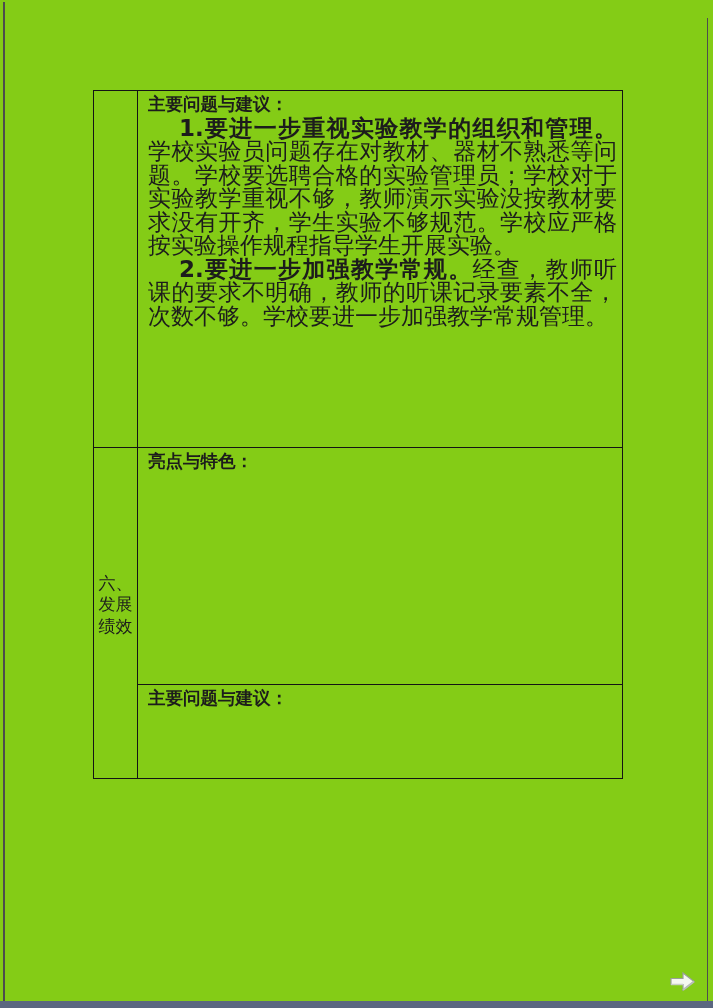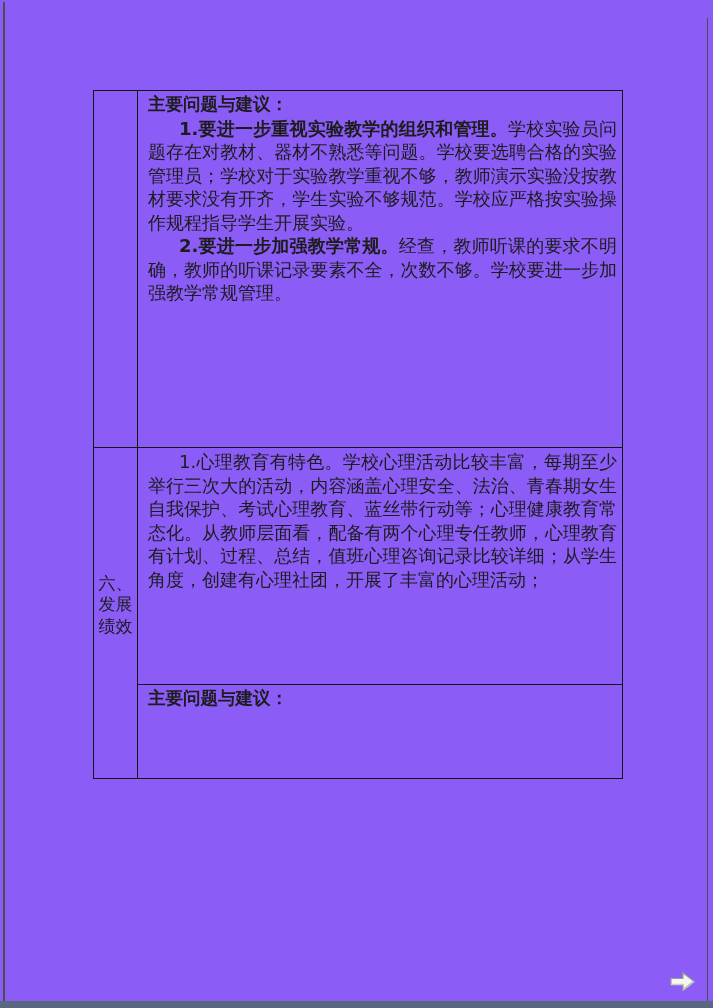--- a/index.html
+++ b/index.html
@@ -11,21 +11,21 @@
   html,body{margin:0;padding:0;}
   body{
     width:713px;height:1008px;
     background:#ffffff;
     font-family:"DejaVu Sans","Liberation Sans",sans-serif;
     color:var(--text);
   }
   .page{
     position:relative;
     width:713px;height:1008px;
-    background:#8b5cf6;
+    background:#84cc16;
     overflow:hidden;
   }
   .edge{position:absolute;background:var(--page_edge);}
   .edge-left{left:3px;top:2px;bottom:7px;width:1.5px;}
   .edge-right{left:706.5px;top:18px;bottom:7px;width:1.5px;}
   .bottom-bar{
     position:absolute;left:0;right:0;bottom:0;height:7px;
     background:var(--bottom_bar);
   }
   .eval-table{
@@ -60,21 +60,21 @@
   }
   .cell-highlights{height:237px;border-bottom:1.5px solid var(--table_border);}
   .cell-problems{flex:1;}
   .sec-header{
     font-weight:bold;
     font-size:17.5px;line-height:23.5px;
     color:var(--text);
   }
   .para{
     margin:0;
-    font-size:18px;line-height:23.5px;
+    font-size:23px;line-height:23.5px;
     text-indent:31px;
     text-align:justify;
     color:var(--text);
   }
   .seg{font-weight:normal;}
   .seg.bold{font-weight:bold;}
   .next-arrow{
     position:absolute;left:669px;top:970px;
     width:28px;height:23px;
     cursor:pointer;
@@ -106,22 +106,22 @@
     <div class="trow trow-2">
       <div class="label-cell">
         <div class="label-lines">
             <div class="label-line">六、</div>
             <div class="label-line">发展</div>
             <div class="label-line">绩效</div>
           </div>
       </div>
       <div class="content-col">
         <div class="content-cell cell-highlights">
+          <div class="sec-header">亮点与特色：</div>
           <div class="paras">
-              <p class="para"><span class="seg">1.心理教育有特色。学校心理活动比较丰富，每期至少举行三次大的活动，内容涵盖心理安全、法治、青春期女生自我保护、考试心理教育、蓝丝带行动等；心理健康教育常态化。从教师层面看，配备有两个心理专任教师，心理教育有计划、过程、总结，值班心理咨询记录比较详细；从学生角度，创建有心理社团，开展了丰富的心理活动；</span></p>
             </div>
         </div>
         <div class="content-cell cell-problems">
           <div class="sec-header">主要问题与建议：</div>
         </div>
       </div>
     </div>
 
   </div>
 

